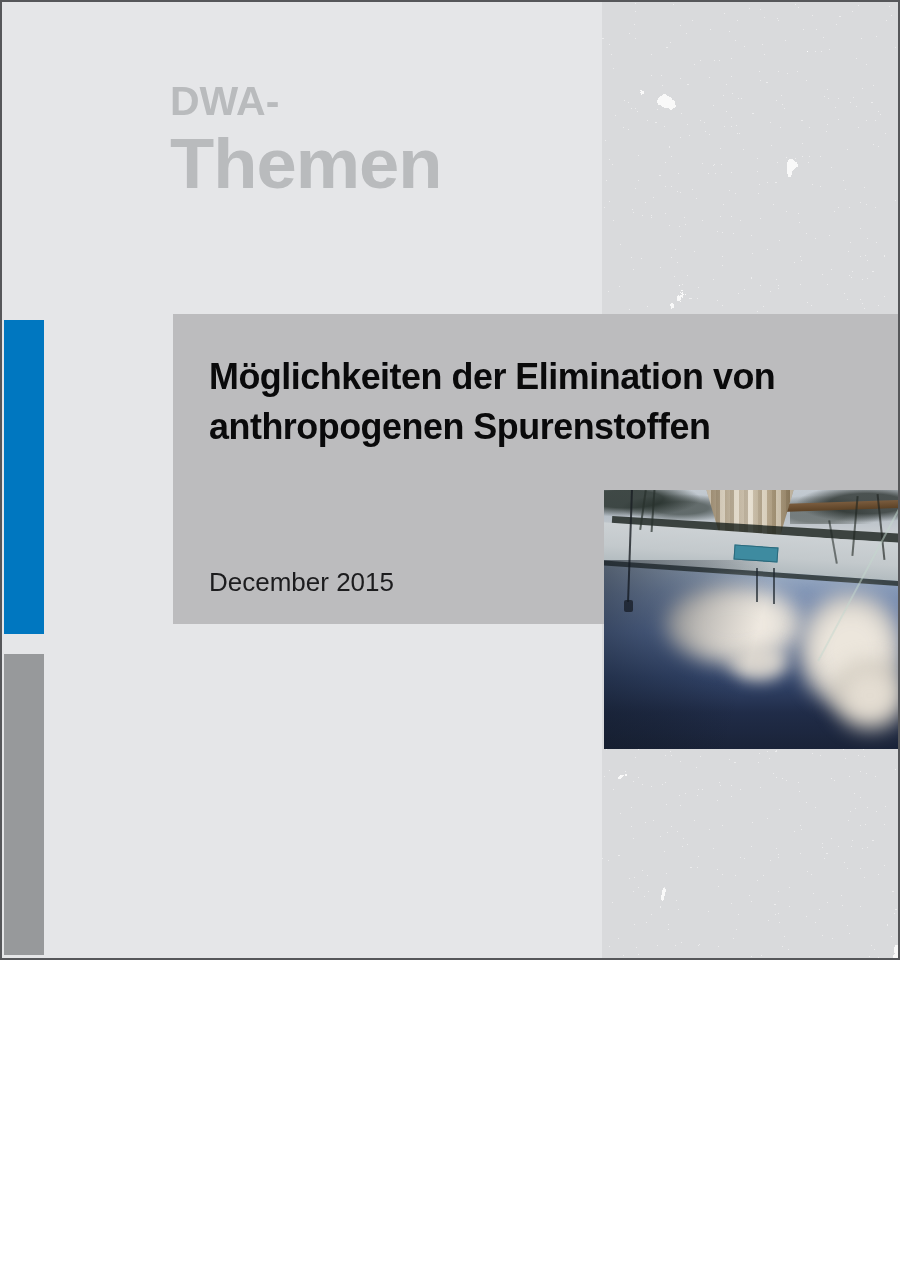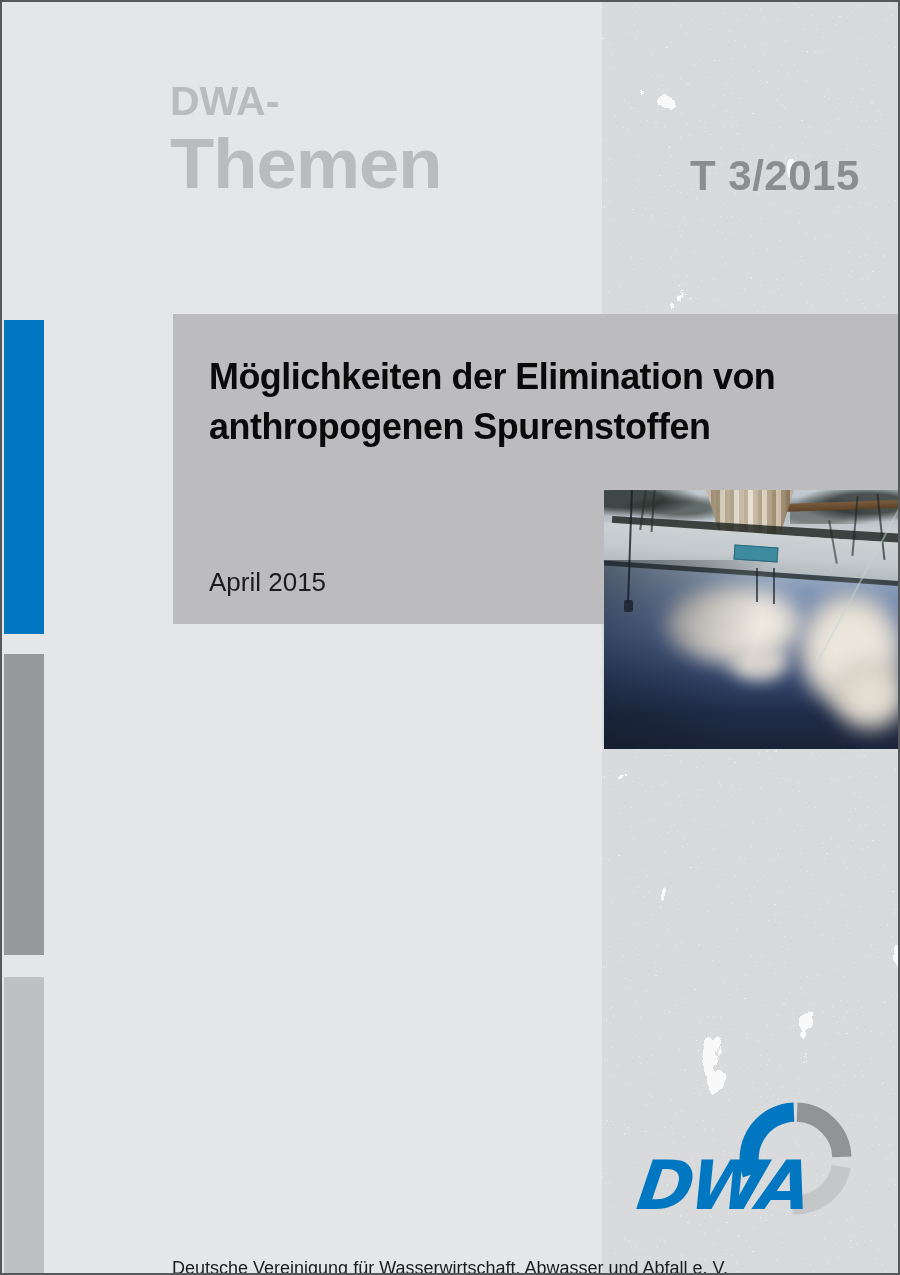--- a/index.html
+++ b/index.html
@@ -1,17 +1,17 @@
 <!DOCTYPE html>
 <html style="--accent-blue: #0077c0; --banner-gray: #bcbcbe; --series-gray: #b9bbbd; --issue-gray: #8b8e91; --bar-medium-gray: #97999b; --bar-light-gray: #bec0c2; --page-bg: #e5e6e8; --texture-bg: #d9dadc; --logo-dark-gray: #919396; --logo-light-gray: #c5c6c8;"><head>
 <meta charset="utf-8">
 <style>
   html,body{margin:0;padding:0;background:#fff;}
   .page{
-    position:relative;width:900px;height:1275px;overflow:hidden;
+    position:relative;width:900px;height:960px;overflow:hidden;
     background:var(--page-bg,#e5e6e8);
     border:2px solid #56575a;box-sizing:border-box;
     font-family:"Liberation Sans",sans-serif;
   }
   
   .texture-col{position:absolute;left:600px;top:0;width:298px;height:1271px;
     background:var(--texture-bg,#d9dadc);z-index:1;}
   .texture-col svg{position:absolute;left:0;top:0;}
   
   .series{position:absolute;left:168px;top:78px;z-index:2;color:var(--series-gray,#b9bbbd);}
@@ -105,32 +105,31 @@
       <rect width="298" height="1271" filter="url(#grain)" opacity="0.5" fill="#fff"></rect>
       <rect width="298" height="55" filter="url(#blotch)" opacity="0.9" fill="#fff"></rect>
     </svg>
   </div>
 
   <div class="series">
     <div class="series-prefix">DWA-</div>
     <div class="series-name">Themen</div>
   </div>
 
-  <div class="issue">T 3/2015</div>
 
   <div class="blue-bar"></div>
   <div class="bar-mid"></div>
   <div class="bar-light"></div>
 
   <div class="banner">
     <h1>
       <span>Möglichkeiten der Elimination von</span><br>
       <span>anthropogenen Spurenstoffen</span>
     </h1>
-    <div class="date">April 2015</div>
+    <div class="date">December 2015</div>
   </div>
 
   <div class="photo">
     <div class="ph-clutter-left"></div>
     <div class="ph-clutter-right"></div>
     <div class="ph-pipe"></div>
     <div class="ph-tank"></div>
     <div class="ph-darkrow"></div>
     <div class="ph-wall"></div>
     <div class="ph-walledge"></div>

